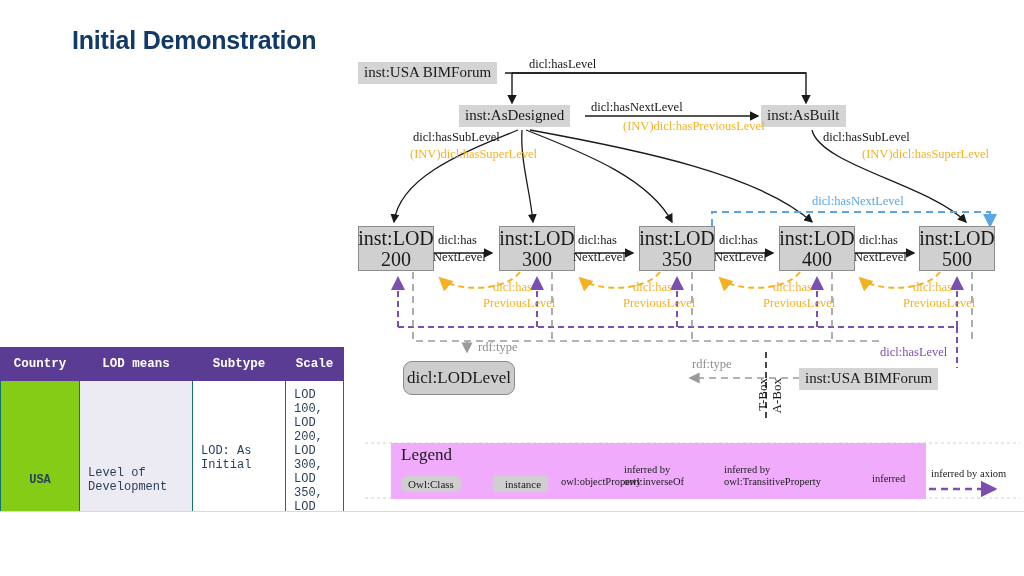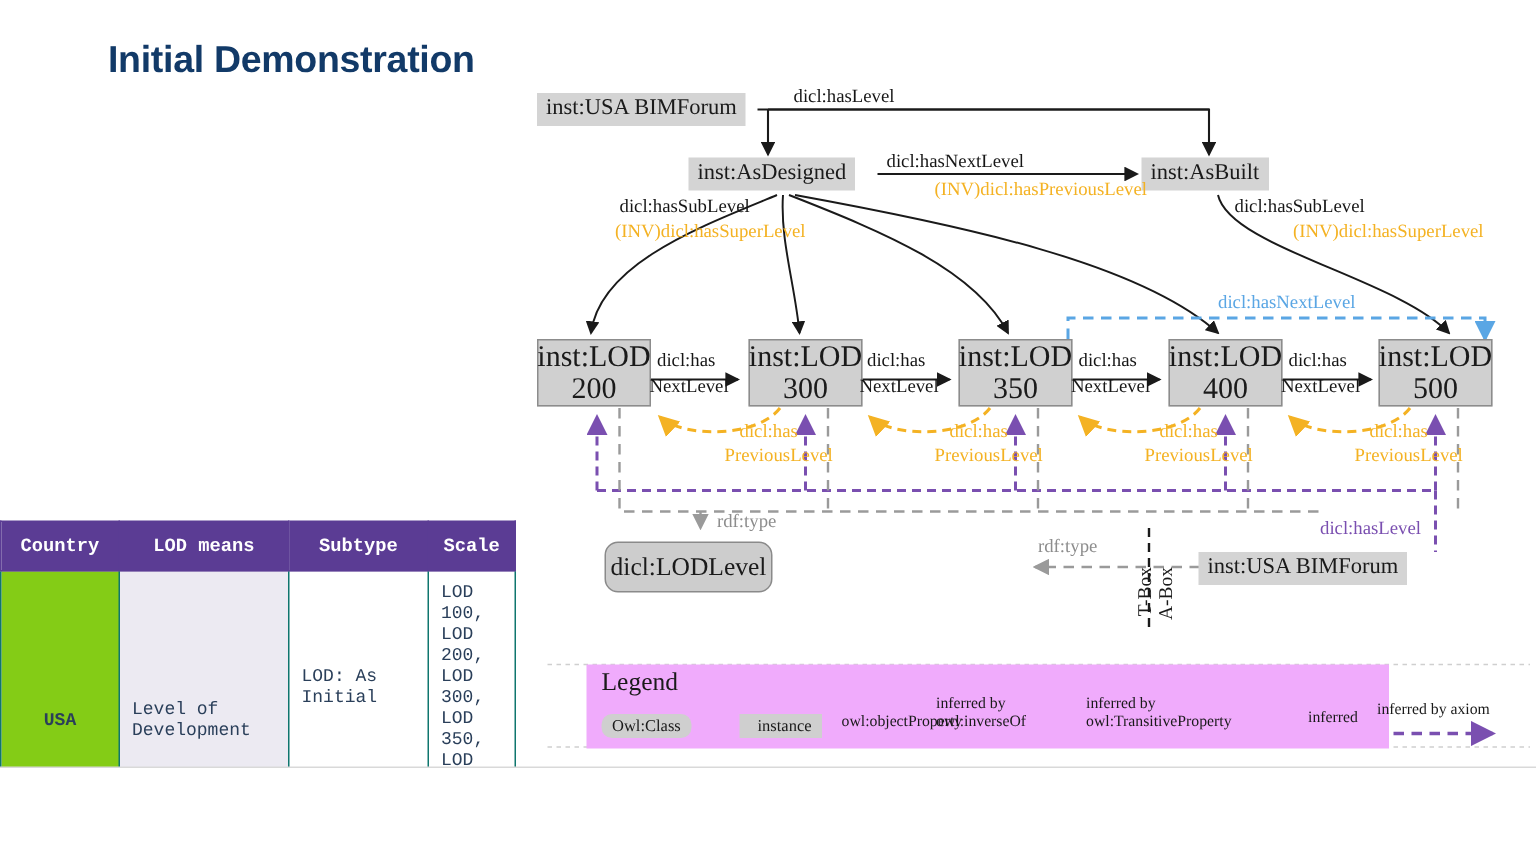--- a/index.html
+++ b/index.html
@@ -312,21 +312,21 @@
     <div class="lg-txt" style="left:170px;top:33px;">owl:objectProperty</div>
 
     <div class="lg-txt" style="left:233px;top:21px;">inferred by</div>
     <div class="lg-txt" style="left:233px;top:33px;text-align:right;">owl:inverseOf</div>
 
     <div class="lg-txt" style="left:333px;top:21px;">inferred by</div>
     <div class="lg-txt" style="left:333px;top:33px;">owl:TransitiveProperty</div>
 
     <div class="lg-txt" style="left:481px;top:30px;">inferred</div>
 
-    <div class="lg-txt" style="left:527px;top:25px;">inferred by axiom</div>
+    <div class="lg-txt" style="left:540px;top:25px;">inferred by axiom</div>
   </div>
 
   <table id="lod-table">
     <thead>
       <tr>
         <th>Country</th>
         <th>LOD means</th>
         <th>Subtype</th>
         <th>Scale</th>
       </tr>

